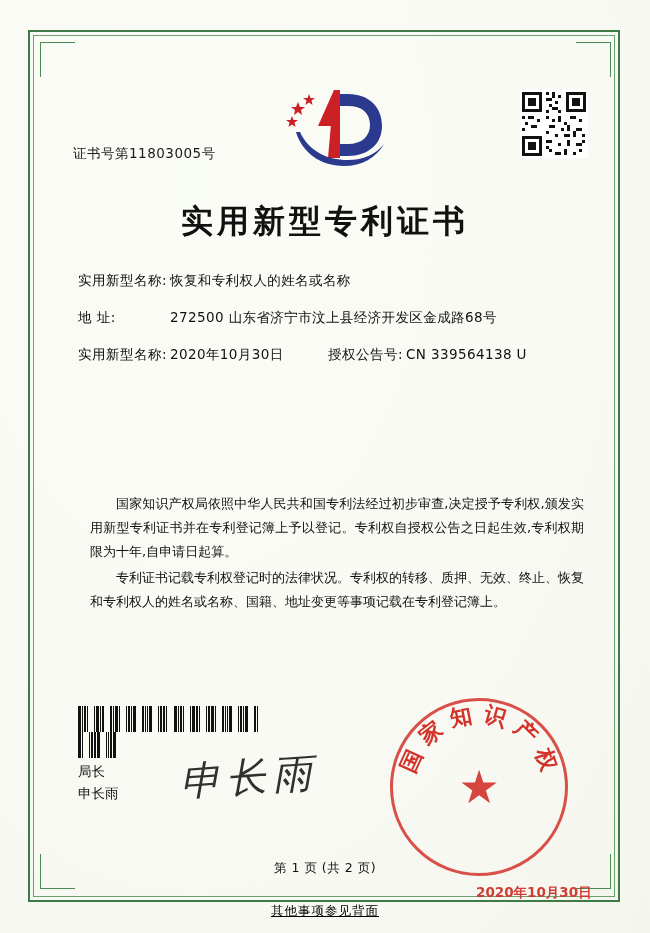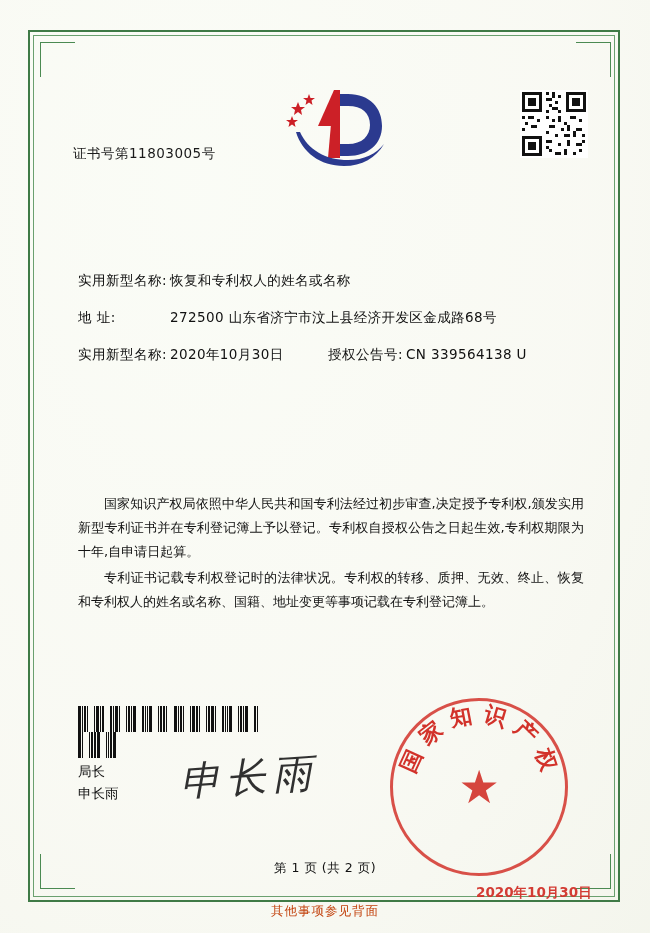--- a/index.html
+++ b/index.html
@@ -138,21 +138,21 @@
   .paragraphs {
     position: absolute;
     left: 18px; top: 432px;
     width: 506px;
     font-size: 13px;
     line-height: 24px;
     color: #111;
     text-align: justify;
   }
   .paragraphs p {
-    margin: 0 0 2px 0;
+    margin: 0 0 2px 12px;
     text-indent: 26px;
   }
 
   
   .barcode {
     position: absolute;
     left: 18px; top: 646px;
     width: 182px;
     height: 26px;
   }
@@ -233,22 +233,23 @@
     color: #111;
     letter-spacing: 0.5px;
   }
 
   .footer-note {
     position: absolute;
     left: 0; top: 903px;
     width: 650px;
     text-align: center;
     font-size: 12.5px;
-    color: #c2410c;
+    color: #000000;
     letter-spacing: 1px;
+    text-decoration: underline;
   }
 </style>
 </head>
 <body>
 
 <div class="page">
   <div class="paper-tint"></div>
 
   <div class="border-outer"></div>
   <div class="border-inner"></div>
@@ -330,20 +331,21 @@
             <rect x="35" y="62" width="6" height="3"></rect>
           <rect x="44" y="59" width="3" height="6"></rect>
             <rect x="53" y="62" width="3" height="3"></rect>
             <rect x="59" y="59" width="3" height="3"></rect>
           <rect x="26" y="56" width="3" height="3"></rect>
             <rect x="62" y="50" width="3" height="3"></rect>
         </g>
       </svg>
     </div>
 
+    <div class="title">实用新型专利证书</div>
 
     <div class="fields">
       <div class="field-row">
         <span class="field-label">实用新型名称:</span><span class="field-value">恢复和专利权人的姓名或名称</span>
       </div>
       <div class="field-row">
         <span class="field-label">地 址:</span><span class="field-value">272500 山东省济宁市汶上县经济开发区金成路68号</span>
       </div>
       <div class="field-row">
         <span class="field-label">实用新型名称:</span><span class="field-value">2020年10月30日</span>

